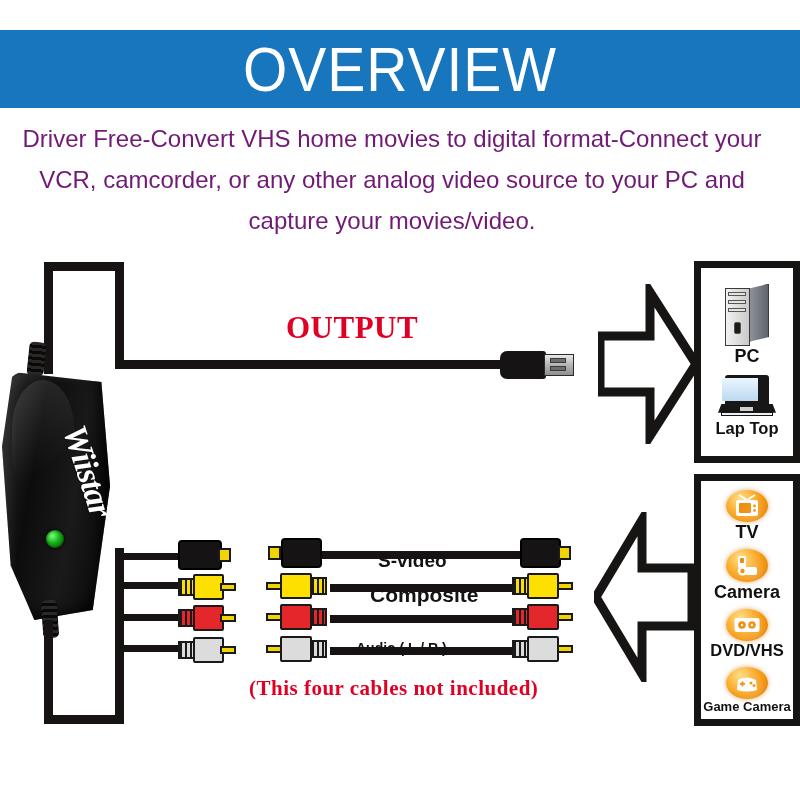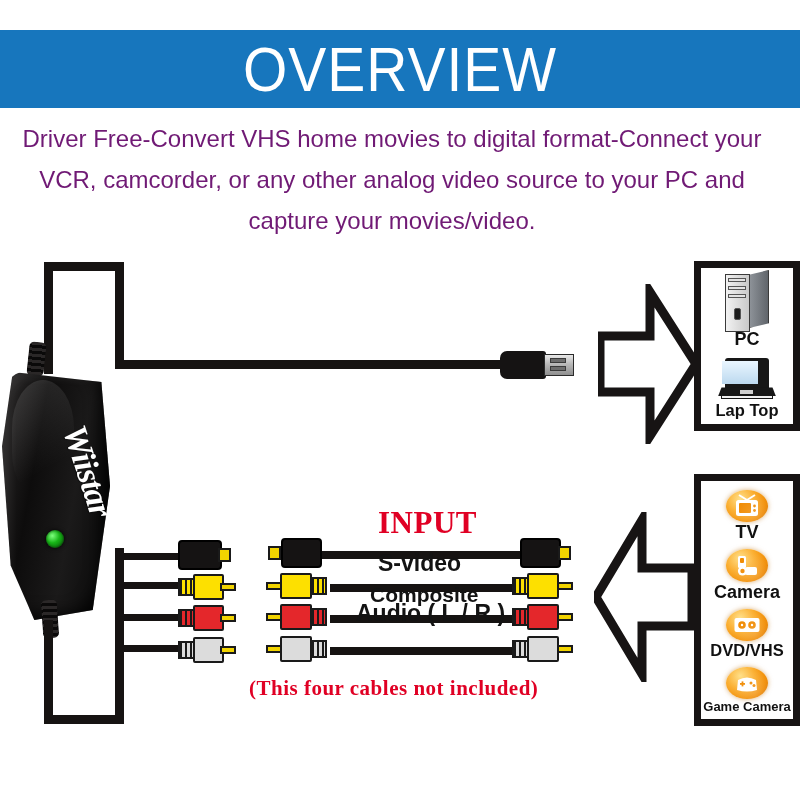--- a/index.html
+++ b/index.html
@@ -114,21 +114,21 @@
 
   
   .arrow{position:absolute;}
   .arrow svg{display:block;}
 
   
   .panel{
     position:absolute;border:7px solid #171414;background:#fff;box-sizing:border-box;
     display:flex;flex-direction:column;align-items:center;
   }
-  .panel-top{left:694px;top:261px;width:106px;height:170px;justify-content:center;}
+  .panel-top{left:694px;top:261px;width:106px;height:202px;justify-content:center;}
   .panel-bot{left:694px;top:474px;width:106px;height:252px;justify-content:flex-end;padding-top:7px;}
   .dev-cap{
     font-family:"Liberation Sans", sans-serif;color:#111;
     font-size:18px;font-weight:600;line-height:1;margin:1px 0 6px;white-space:nowrap;
   }
   .dev-cap.small{font-size:13px;font-weight:700;}
   .dev-cap.med{font-size:16.5px;}
 
   
   .pc-tower{position:relative;width:44px;height:62px;margin-top:2px;}
@@ -184,20 +184,21 @@
   <div class="wire" style="left:115px; top:360px; width:392px; height:9px;"></div>
 
   <div class="usb">
     <div class="usb-grip"></div>
     <div class="usb-metal">
       <i class="a"></i>
       <i class="b"></i>
     </div>
   </div>
 
+  <div class="red-label" style="left:286px; top:310px; font-size:31px;">OUTPUT</div>
 
   <div class="arrow" style="left:598px; top:284px;">
     <svg width="100" height="160" viewBox="0 0 100 160">
       <path d="M2,52 L52,52 L52,8 L98,80 L52,152 L52,108 L2,108 Z" fill="#ffffff" stroke="#171414" stroke-width="9" stroke-linejoin="miter"></path>
     </svg>
   </div>
 
   <div class="device">
     <div class="dev-strain-top"></div>
     <div class="dev-body"></div>
@@ -275,25 +276,24 @@
     <div class="pin" style="left:0;"></div>
     <div class="barrel" style="left:14px;width:32px;"></div>
     <div class="ridge" style="left:44px;"></div>
   </div>
   <div class="conn c-white" style="left:512px; top:636px; width:62px;">
     <div class="ridge" style="left:0;"></div>
     <div class="barrel" style="left:15px;width:32px;"></div>
     <div class="pin" style="left:45px;"></div>
   </div>
 
-  <div class="blk-label" style="left:378px; top:550px; font-size:23px;">S-video</div>
+  <div class="blk-label" style="left:378px; top:550px; font-size:19px;">S-video</div>
   <div class="blk-label" style="left:370px; top:583px; font-size:21px;">Composite</div>
-  <div class="blk-label" style="left:356px; top:600px; font-size:23px;">Audio ( L / R )</div>
-
-  <div class="red-label" style="left:378px; top:505px; font-size:31px;">INPUT</div>
+  <div class="blk-label" style="left:356px; top:640px; font-size:14px;">Audio ( L / R )</div>
+
 
   <div class="red-label" style="left:249px; top:676px; font-size:21px;">(This four cables not included)</div>
 
   <div class="arrow" style="left:594px; top:512px;">
     <svg width="100" height="170" viewBox="0 0 100 170">
       <path d="M98,56 L48,56 L48,8 L2,85 L48,162 L48,114 L98,114 Z" fill="#ffffff" stroke="#171414" stroke-width="9" stroke-linejoin="miter"></path>
     </svg>
   </div>
 
   <div class="panel panel-top">

